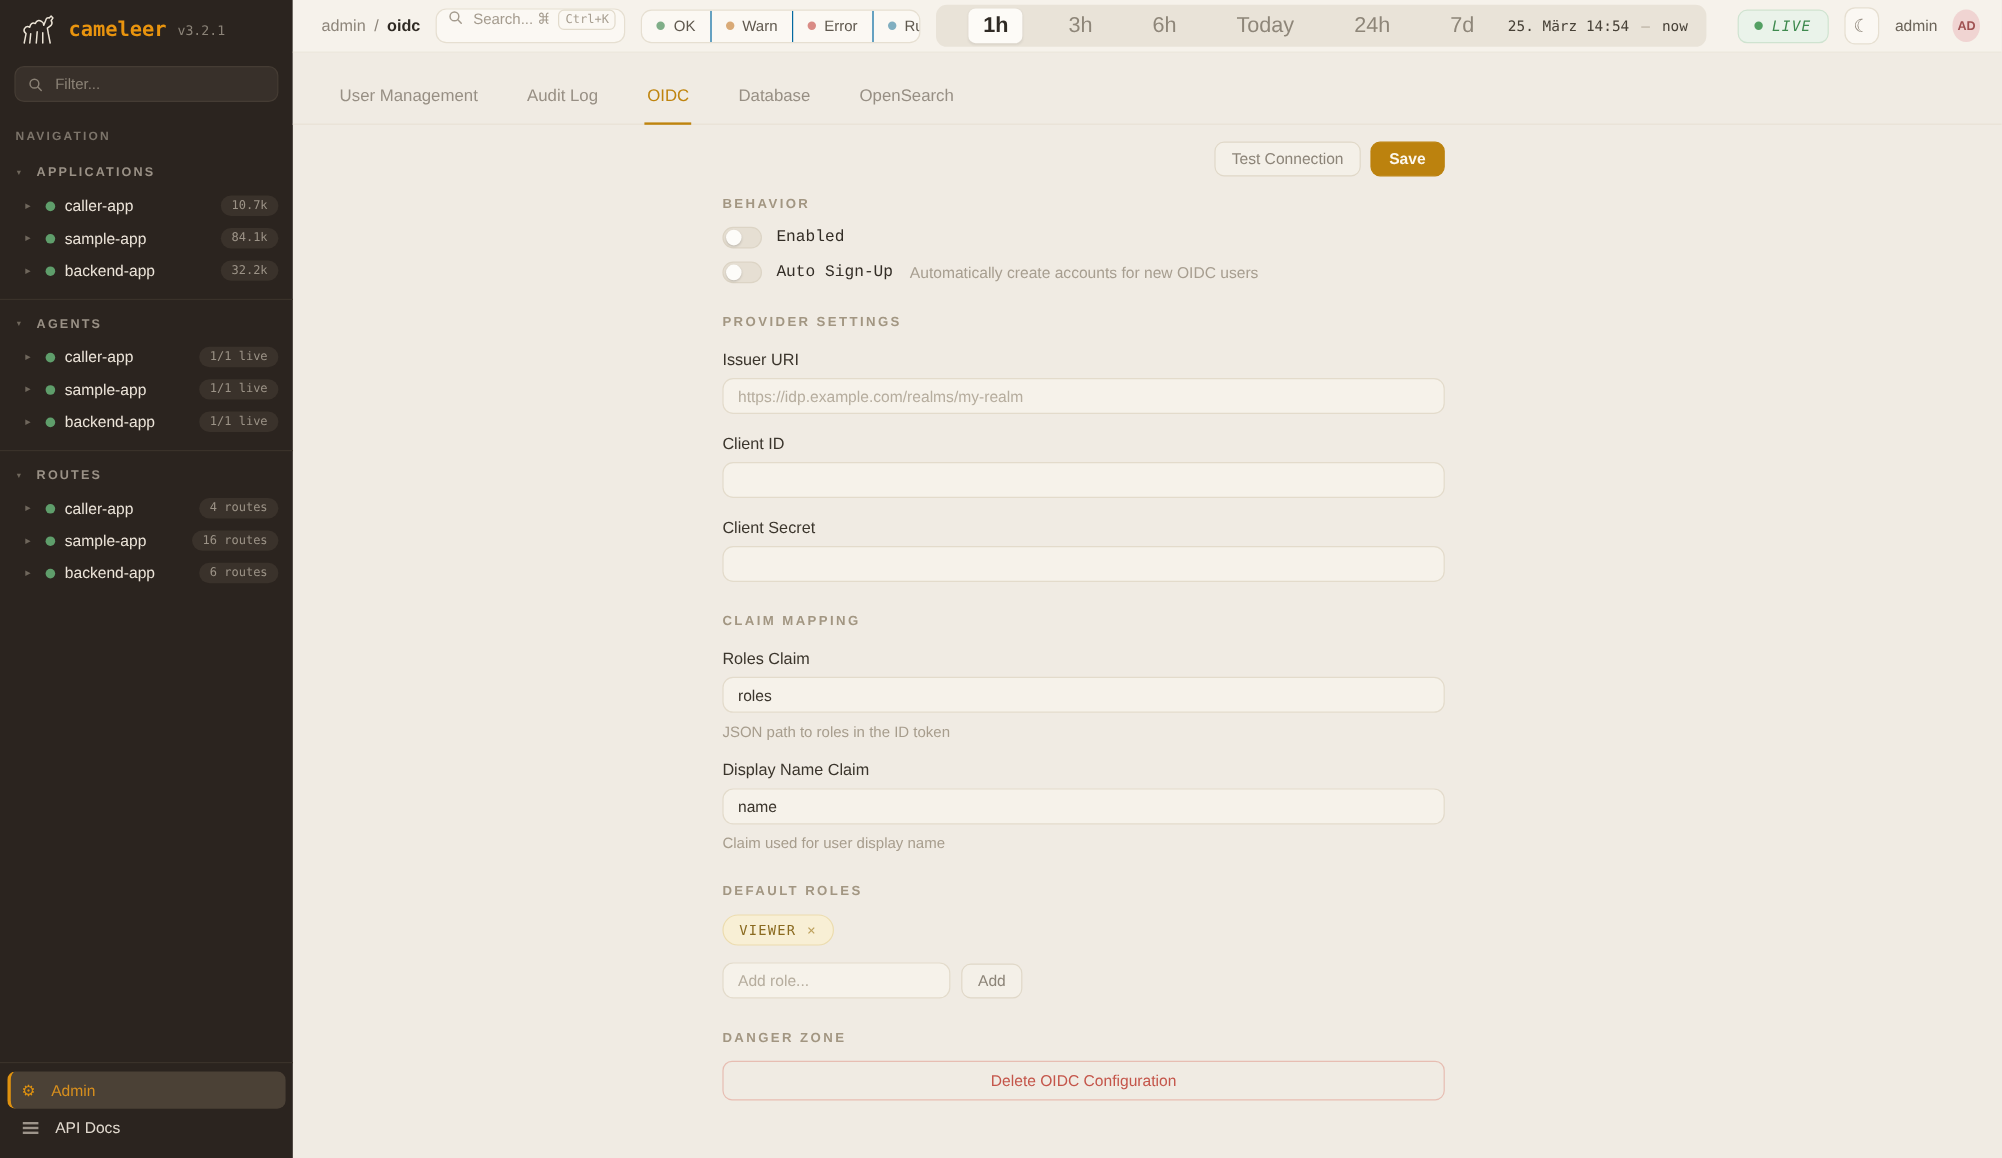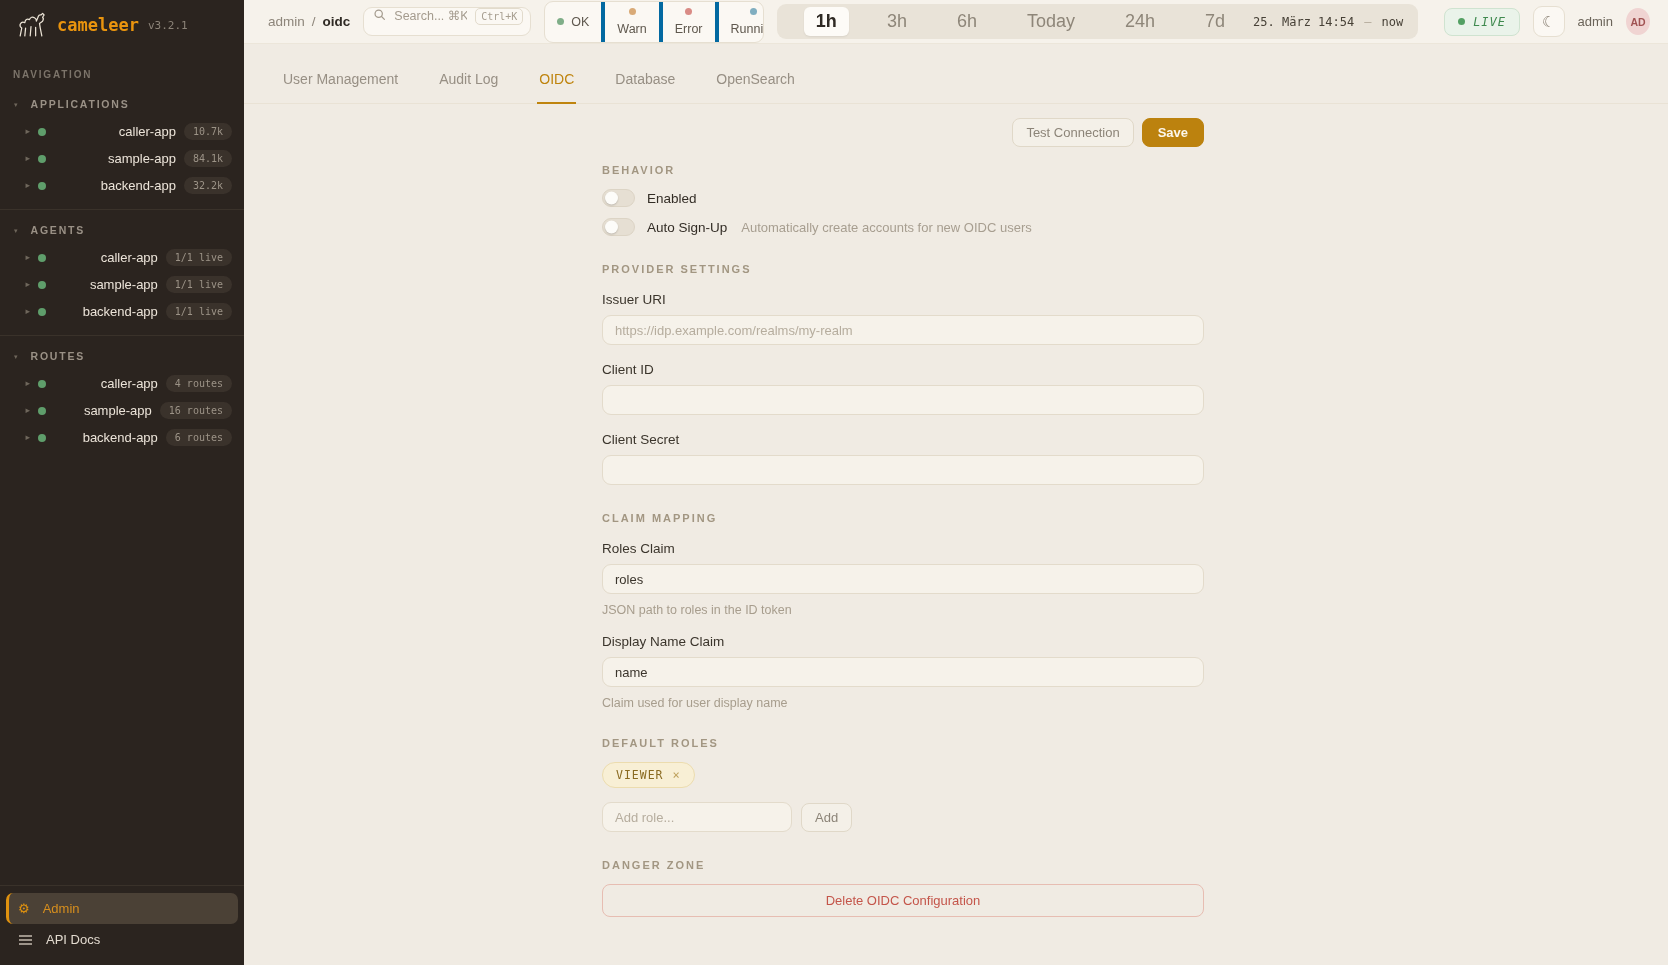--- a/index.html
+++ b/index.html
@@ -25,21 +25,21 @@
     background:#38302a; border:1px solid #453c34; border-radius:8px; padding:0 10px;
   }
   .filter-box input {
     background:transparent; border:none; outline:none; width:100%;
     font-family:"Liberation Sans", sans-serif; font-size:12.5px; color:#d8d0c4;
   }
   .filter-box input::placeholder { color:#8b8276; }
 
   .nav-label { padding:22px 13px 4px; font-size:10px; letter-spacing:1.8px; color:#7c746a; font-weight:bold; }
 
-  .nav-group { padding:8px 0 10px;text-align:right; }
+  .nav-group { padding:8px 0 10px; }
   .nav-group.bordered { border-bottom:1px solid #3a322a; }
   .group-header { display:flex; align-items:center; gap:13px; padding:6px 14px 8px; cursor:default; }
   .gcaret { font-size:7px; color:#6f675c; line-height:1; }
   .glabel { font-size:10.5px; letter-spacing:1.8px; color:#9a9186; font-weight:bold; }
   .nav-item { display:flex; align-items:center; gap:8px; padding:6px 12px 6px 21px; height:27px; }
   .icaret { font-size:9px; color:#6f675c; width:9px; line-height:1; }
   .dot { width:8px; height:8px; border-radius:50%; background:#5f9e6b; flex:none; }
   .iname { font-size:13px; color:#ece4d9; flex:1; }
   .ibadge {
     font-family:"DejaVu Sans Mono", monospace; font-size:10px; color:#9c9387;
@@ -70,21 +70,21 @@
     font-family:"Liberation Sans", sans-serif; font-size:12.5px; color:#5c554b;
   }
   .searchbox input::placeholder { color:#a49b8e; }
   .kbd {
     font-family:"DejaVu Sans Mono", monospace; font-size:10px; color:#a79e90;
     border:1px solid #e2dbcc; border-radius:5px; padding:2px 5px; white-space:nowrap;
   }
 
   .status-group { display:flex; background:#fbf8f3; border:1px solid #e6dfd1; border-radius:9px; overflow:hidden; }
   .status-item { display:flex; align-items:center; gap:7px; padding:6px 12px; font-size:12.5px; color:#5f584e; cursor:pointer; }
-  .status-item + .status-item { border-left:4px solid #0369a1;flex-direction:column; }
+  .status-item + .status-item { border-left:1px solid #0369a1; }
   .sdot { width:7px; height:7px; border-radius:50%; flex:none; }
   .sdot.ok { background:#7fae88; } .sdot.warn { background:#d9aa77; }
   .sdot.error { background:#d98b85; } .sdot.running { background:#80aec0; }
 
   .time-group { display:flex; align-items:center; background:#e9e3d8; border-radius:9px; padding:3px; gap:2px; }
   .time-btn { padding:4px 12px; font-size:18px; color:#8e8679; border-radius:6px; cursor:pointer; white-space:nowrap;margin-left:24px; }
   .time-btn.active { background:#fdfbf7; color:#2f2a24; font-weight:bold; box-shadow:0 1px 2px rgba(0,0,0,.07); }
   .time-date { display:flex; align-items:center; gap:10px; padding:0 12px 0 14px;
     font-family:"DejaVu Sans Mono", monospace; font-size:12px; color:#474137; white-space:nowrap; }
   .time-sep { color:#b3aa9b; }
@@ -123,21 +123,21 @@
   .btn-primary {
     background:#bc820e; border:1px solid #bc820e; color:#fcf7ec; font-size:13px; font-weight:bold;
     border-radius:8px; padding:6px 15px; font-family:"Liberation Sans", sans-serif; cursor:pointer;
   }
   .section-header { font-size:11px; letter-spacing:2px; color:#a29682; font-weight:bold; margin:27px 0 13px; }
   .section-header.first { margin-top:17px; }
 
   .toggle-row { display:flex; align-items:center; gap:12px; margin-bottom:11px; }
   .toggle { width:33px; height:18px; border-radius:999px; background:#e6dfd3; border:1px solid #dcd4c5; position:relative; cursor:pointer; flex:none; }
   .knob { position:absolute; left:2px; top:50%; transform:translateY(-50%); width:13px; height:13px; background:#fdfcf9; border-radius:50%; box-shadow:0 1px 2px rgba(0,0,0,.18); }
-  .toggle-label { font-size:13.5px; color:#332d26; }
+  .toggle-label { font-size:13.5px; color:#332d26;font-family:Liberation Mono, monospace; }
   .toggle-help { font-size:13px; color:#a79e90; margin-left:2px; }
 
   .field-label { font-size:13.5px; color:#3b352c; margin:17px 0 8px; }
   .text-input {
     width:100%; height:30px; background:#f6f2ea; border:1px solid #e3dbcb; border-radius:9px;
     padding:0 12px; font-family:"Liberation Sans", sans-serif; font-size:13px; color:#3b352c; outline:none; display:block;
   }
   .text-input::placeholder { color:#b6ad9e; }
   .field-help { font-size:12.5px; color:#a79d8d; margin:9px 0 1px; }
 
@@ -165,20 +165,29 @@
         <g fill="none" stroke="#ece4d6" stroke-width="1.6" stroke-linecap="round" stroke-linejoin="round">
           <path d="M8 32 L10 22 Q7 20 8 17 Q10 13 14 15 Q15 9 20 11 Q22 6 27 9 Q29 10 29 13 L31 8 Q32 4 35 5 L37 3 L39 5 L37 8 Q39 10 37 13 L33 16 L34 22 L36 32"></path>
           <path d="M14 32 L15 22 M21 32 L22 20 M28 32 L28 21"></path>
         </g>
       </svg>
     </span>
     <span class="logo-title">cameleer</span>
     <span class="logo-version">v3.2.1</span>
   </div>
 
+  <div class="filter-box">
+    <span style="display:flex;">
+      <svg viewBox="0 0 16 16" width="13" height="13">
+          <circle cx="7" cy="7" r="4.5" fill="none" stroke="#8b8276" stroke-width="1.5"></circle>
+          <path d="M10.5 10.5 L14 14" stroke="#8b8276" stroke-width="1.5" stroke-linecap="round"></path>
+        </svg>
+    </span>
+    <input placeholder="Filter..." style="">
+  </div>
 
   <div class="nav-label">NAVIGATION</div>
 
   <div class="nav-group bordered">
     <div class="group-header">
       <span class="gcaret">▾</span>
       <span class="glabel">APPLICATIONS</span>
     </div>
     <div class="nav-item">
       <span class="icaret">▸</span>

